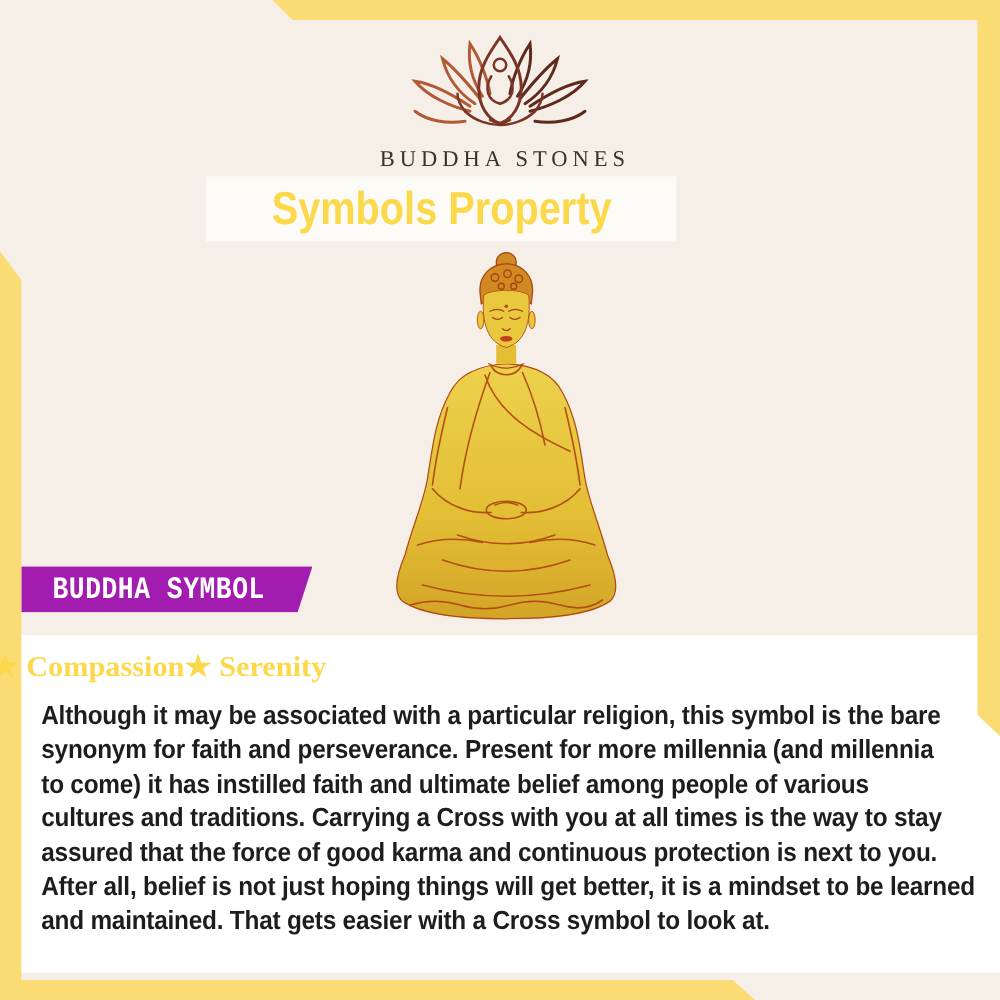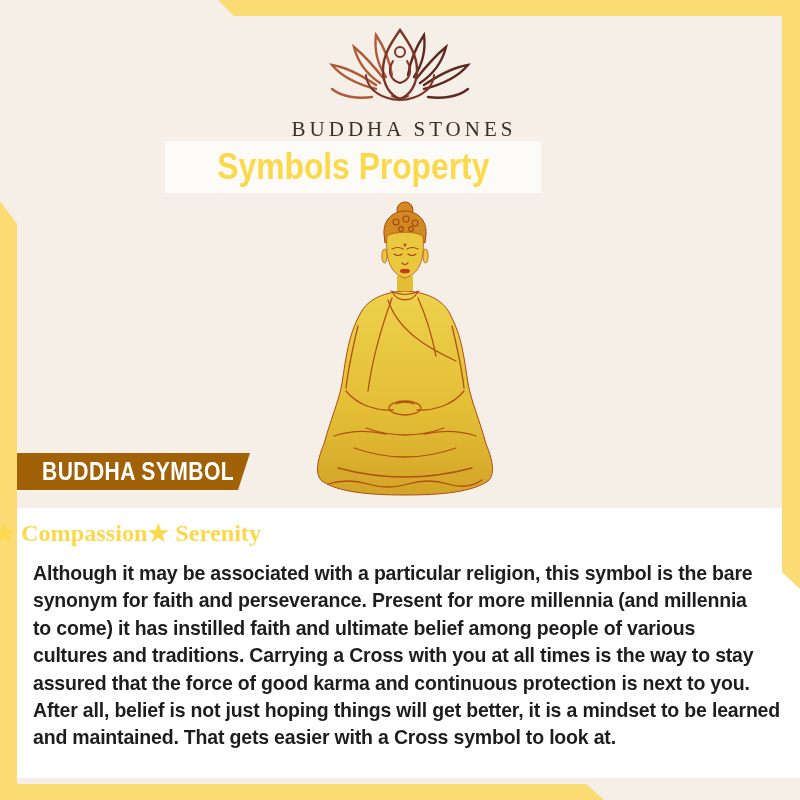--- a/index.html
+++ b/index.html
@@ -11,43 +11,43 @@
   .abs { position:absolute; }
 
   
   .frame-svg { left:0; top:0; width:800px; height:800px; pointer-events:none; }
 
   
   .brand-logo { left:322px; top:26px; width:156px; height:86px; }
   .brand-name {
     left:4px; right:0; top:117px; text-align:center;
     font-family:"Liberation Serif", serif;
-    font-size:21px; letter-spacing:4px; padding-left:4px;
+    font-size:18px; letter-spacing:4px; padding-left:4px;
     color:#3E2F28; font-weight:500;
   }
 
   
   .title-banner {
     left:165px; top:141px; width:376px; height:52px; background:#FDFBF7;
     display:flex; align-items:center; justify-content:center;
   }
   .title {
     display:inline-block; white-space:nowrap;
     font-size:37px; font-weight:bold; color:#FCD84B;
     transform-origin:center center;
   }
 
   
   .buddha { left:298px; top:196px; width:210px; height:310px; }
 
   
   .hero-label {
-    left:17px; top:453px; width:233px; height:37px; background:#a16207;
+    left:17px; top:453px; width:233px; height:37px; background:#a21caf;
     clip-path:polygon(0 0, 100% 0, calc(100% - 12px) 100%, 0 100%);
-    display:flex; align-items:center; padding-left:25px; box-sizing:border-box;
+    display:flex; align-items:center; padding-left:25px; box-sizing:border-box;font-family:Liberation Mono, monospace;
   }
   .hero-label-text {
     display:inline-block; white-space:nowrap;
     font-size:25px; font-weight:600; color:#FFFFFF; letter-spacing:0.5px;
     transform-origin:left center;
   }
 
   
   .content { left:0; top:508px; width:800px; height:270px; background:#FFFFFF; }
 

